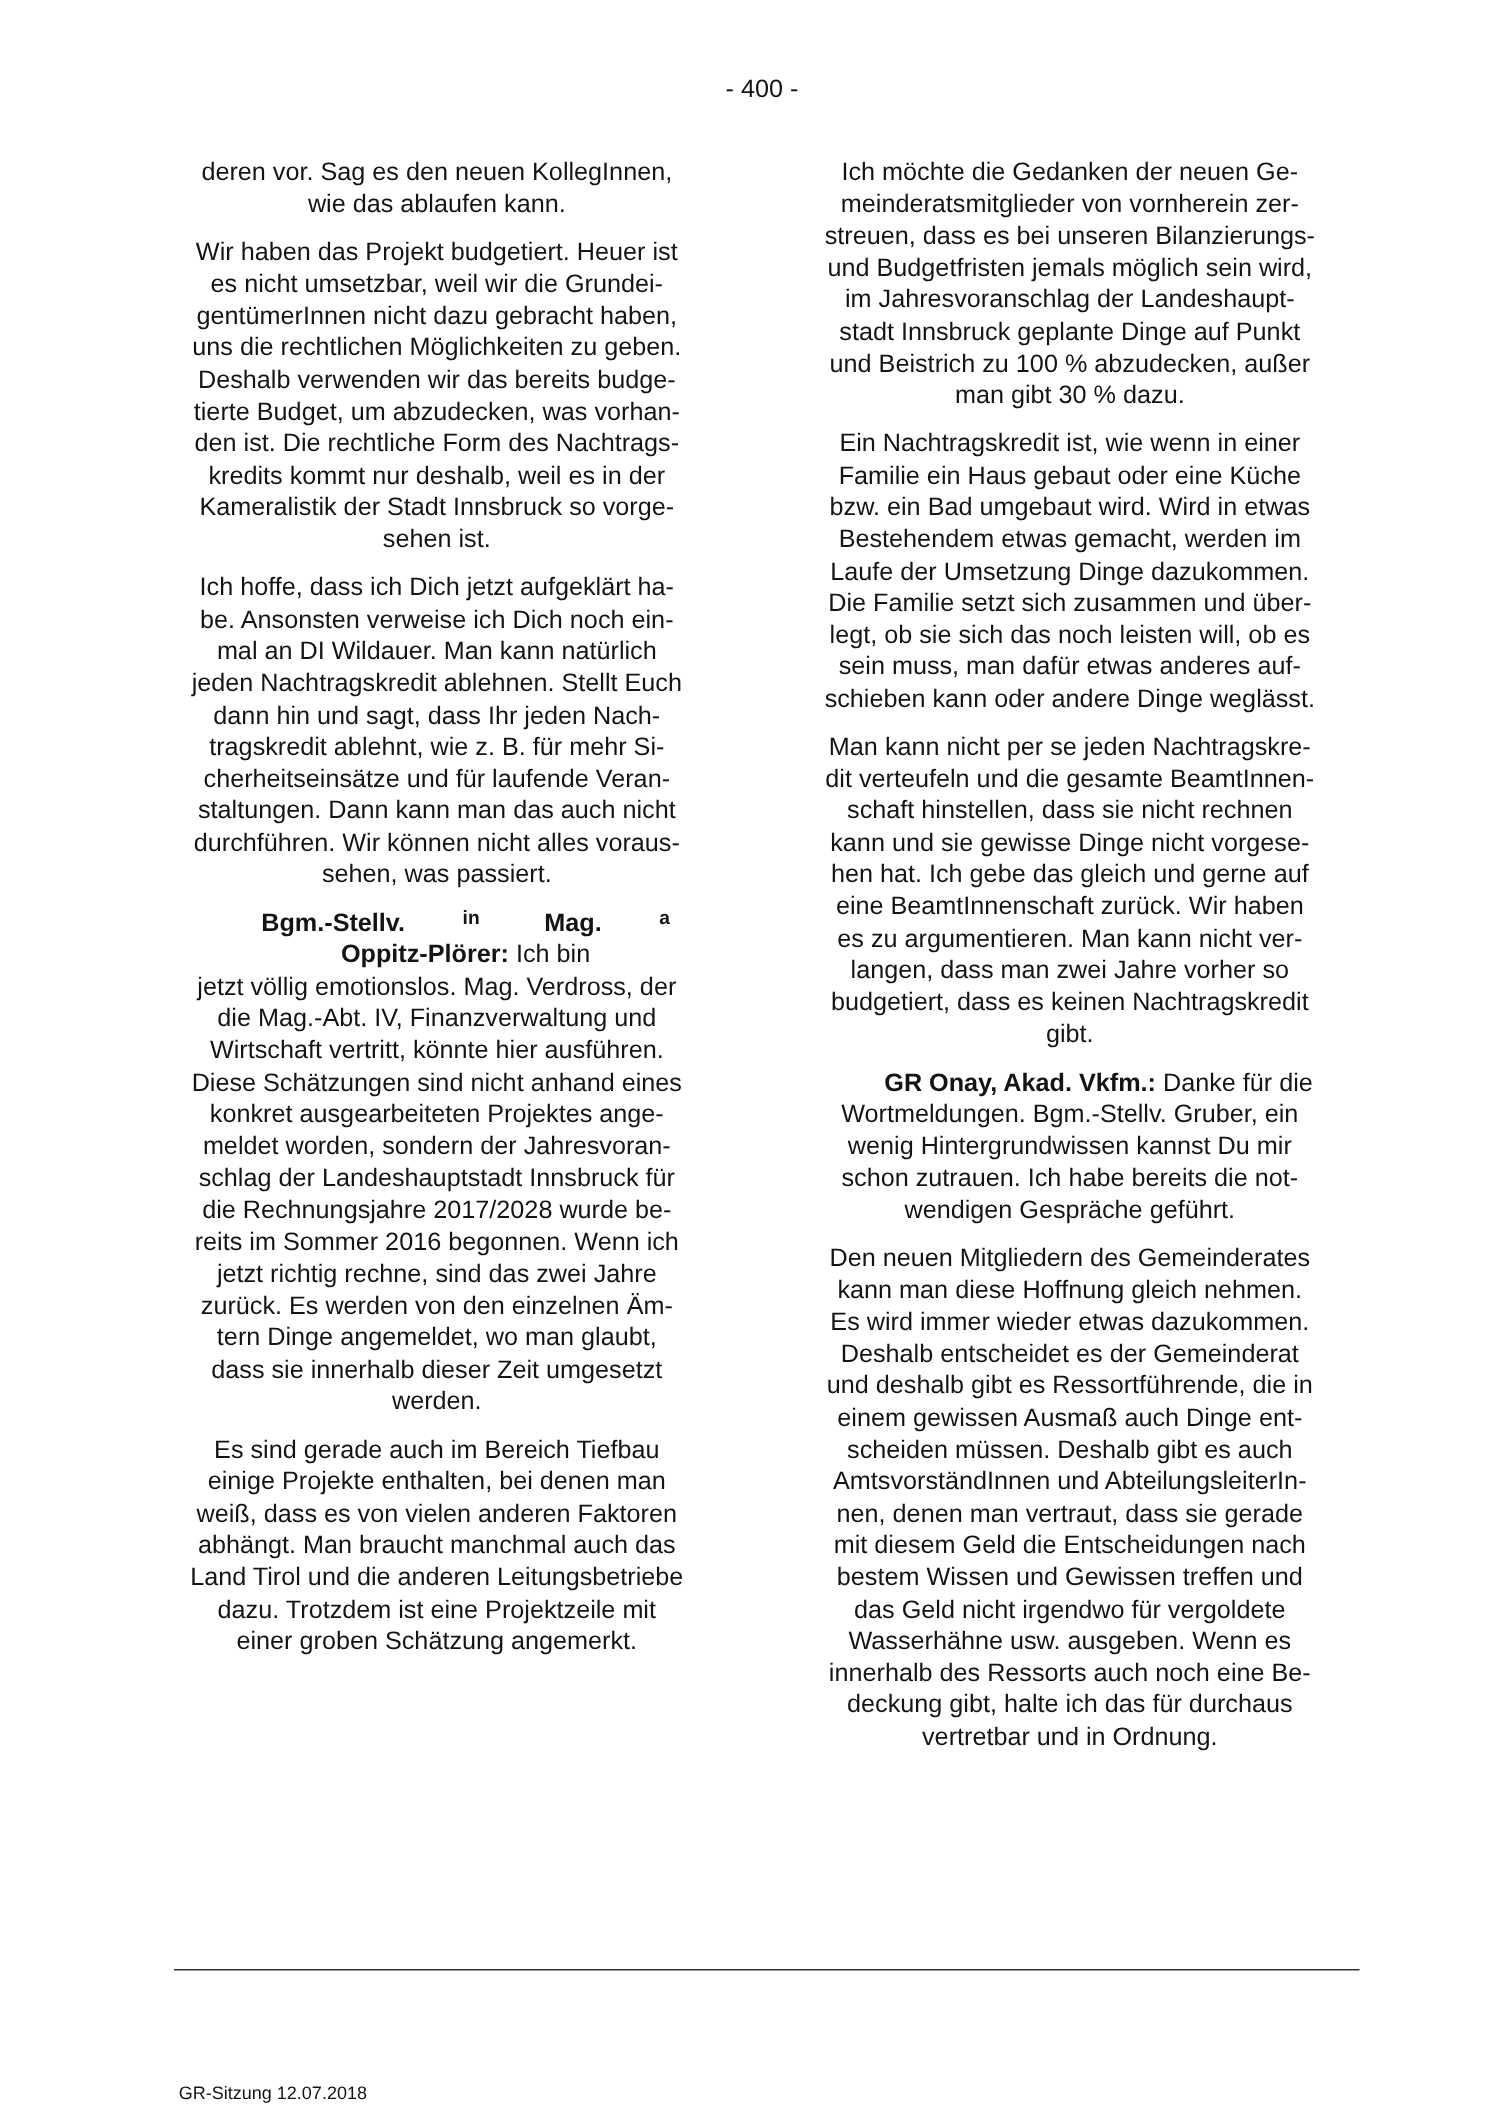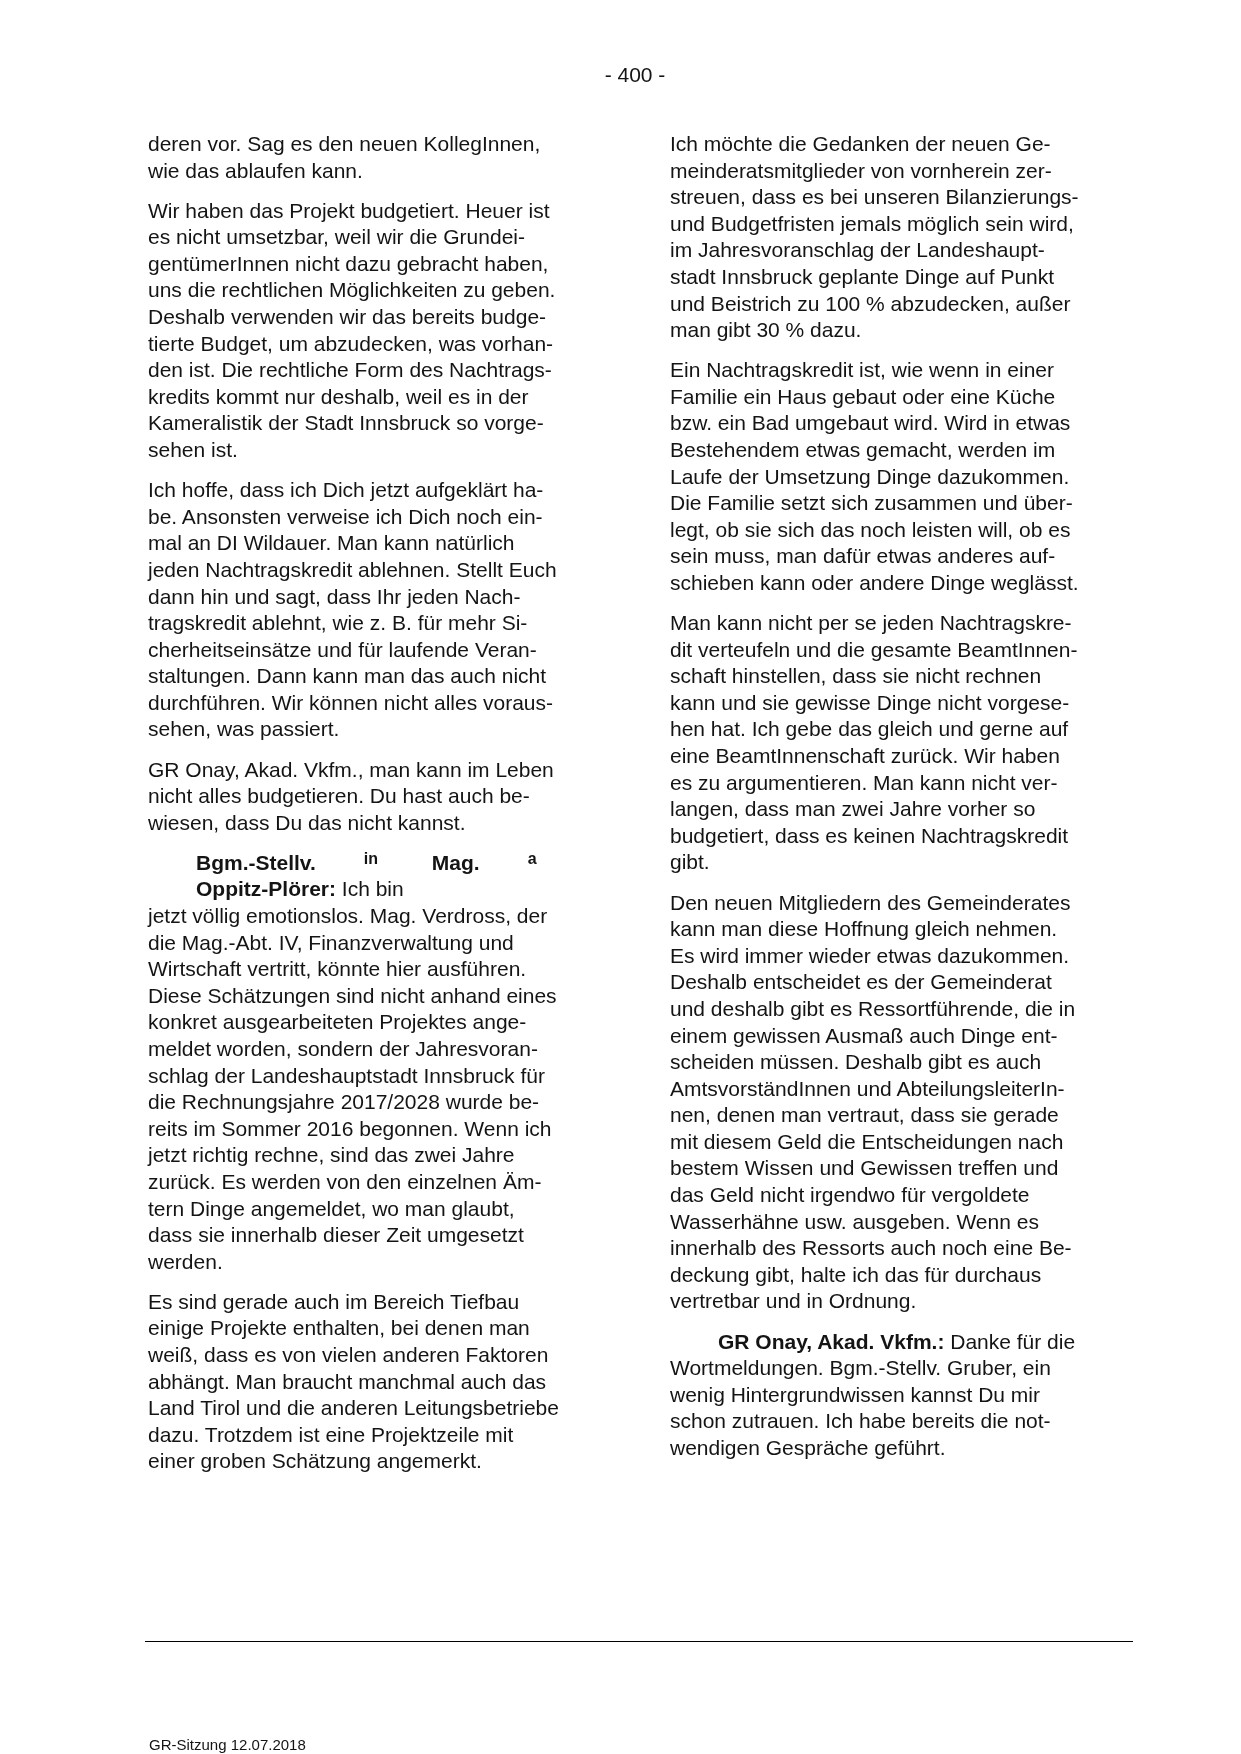--- a/index.html
+++ b/index.html
@@ -30,20 +30,21 @@
   }
   .col {
     font-size: 21px;
     line-height: 26.6px;
   }
   .col.left  { width: 432px; margin-right: 90px; }
   .col.right { width: 443px; }
   .para {
     margin: 0 0 13.5px 0;
     white-space: pre-line;
+    text-align: center;
   }
   .para b { font-weight: bold; margin-left: 48px; }
   .para sup {
     font-size: 16px;
     line-height: 0;
     vertical-align: 6px;
   }
   .footer-rule {
     position: absolute;
     left: 145px;
@@ -82,23 +83,20 @@
       <p class="para">Ich hoffe, dass ich Dich jetzt aufgeklärt ha-
 be. Ansonsten verweise ich Dich noch ein-
 mal an DI Wildauer. Man kann natürlich
 jeden Nachtragskredit ablehnen. Stellt Euch
 dann hin und sagt, dass Ihr jeden Nach-
 tragskredit ablehnt, wie z. B. für mehr Si-
 cherheitseinsätze und für laufende Veran-
 staltungen. Dann kann man das auch nicht
 durchführen. Wir können nicht alles voraus-
 sehen, was passiert.</p>
-      <p class="para">GR Onay, Akad. Vkfm., man kann im Leben
-nicht alles budgetieren. Du hast auch be-
-wiesen, dass Du das nicht kannst.</p>
       <p class="para"><b>Bgm.-Stellv.</b><sup><b>in</b></sup><b> Mag.</b><sup><b>a</b></sup><b> Oppitz-Plörer:</b> Ich bin
 jetzt völlig emotionslos. Mag. Verdross, der
 die Mag.-Abt. IV, Finanzverwaltung und
 Wirtschaft vertritt, könnte hier ausführen.
 Diese Schätzungen sind nicht anhand eines
 konkret ausgearbeiteten Projektes ange-
 meldet worden, sondern der Jahresvoran-
 schlag der Landeshauptstadt Innsbruck für
 die Rechnungsjahre 2017/2028 wurde be-
 reits im Sommer 2016 begonnen. Wenn ich
@@ -136,39 +134,39 @@
       <p class="para">Man kann nicht per se jeden Nachtragskre-
 dit verteufeln und die gesamte BeamtInnen-
 schaft hinstellen, dass sie nicht rechnen
 kann und sie gewisse Dinge nicht vorgese-
 hen hat. Ich gebe das gleich und gerne auf
 eine BeamtInnenschaft zurück. Wir haben
 es zu argumentieren. Man kann nicht ver-
 langen, dass man zwei Jahre vorher so
 budgetiert, dass es keinen Nachtragskredit
 gibt.</p>
+      <p class="para"><b>GR Onay, Akad. Vkfm.:</b> Danke für die
+Wortmeldungen. Bgm.-Stellv. Gruber, ein
+wenig Hintergrundwissen kannst Du mir
+schon zutrauen. Ich habe bereits die not-
+wendigen Gespräche geführt.</p>
       <p class="para">Den neuen Mitgliedern des Gemeinderates
 kann man diese Hoffnung gleich nehmen.
 Es wird immer wieder etwas dazukommen.
 Deshalb entscheidet es der Gemeinderat
 und deshalb gibt es Ressortführende, die in
 einem gewissen Ausmaß auch Dinge ent-
 scheiden müssen. Deshalb gibt es auch
 AmtsvorständInnen und AbteilungsleiterIn-
 nen, denen man vertraut, dass sie gerade
 mit diesem Geld die Entscheidungen nach
 bestem Wissen und Gewissen treffen und
 das Geld nicht irgendwo für vergoldete
 Wasserhähne usw. ausgeben. Wenn es
 innerhalb des Ressorts auch noch eine Be-
 deckung gibt, halte ich das für durchaus
 vertretbar und in Ordnung.</p>
-      <p class="para"><b>GR Onay, Akad. Vkfm.:</b> Danke für die
-Wortmeldungen. Bgm.-Stellv. Gruber, ein
-wenig Hintergrundwissen kannst Du mir
-schon zutrauen. Ich habe bereits die not-
-wendigen Gespräche geführt.</p>
     </div>
 </div>
 
 <div class="footer-rule"></div>
 
 <div class="footer-text">GR-Sitzung 12.07.2018</div>
 
 </body></html>

